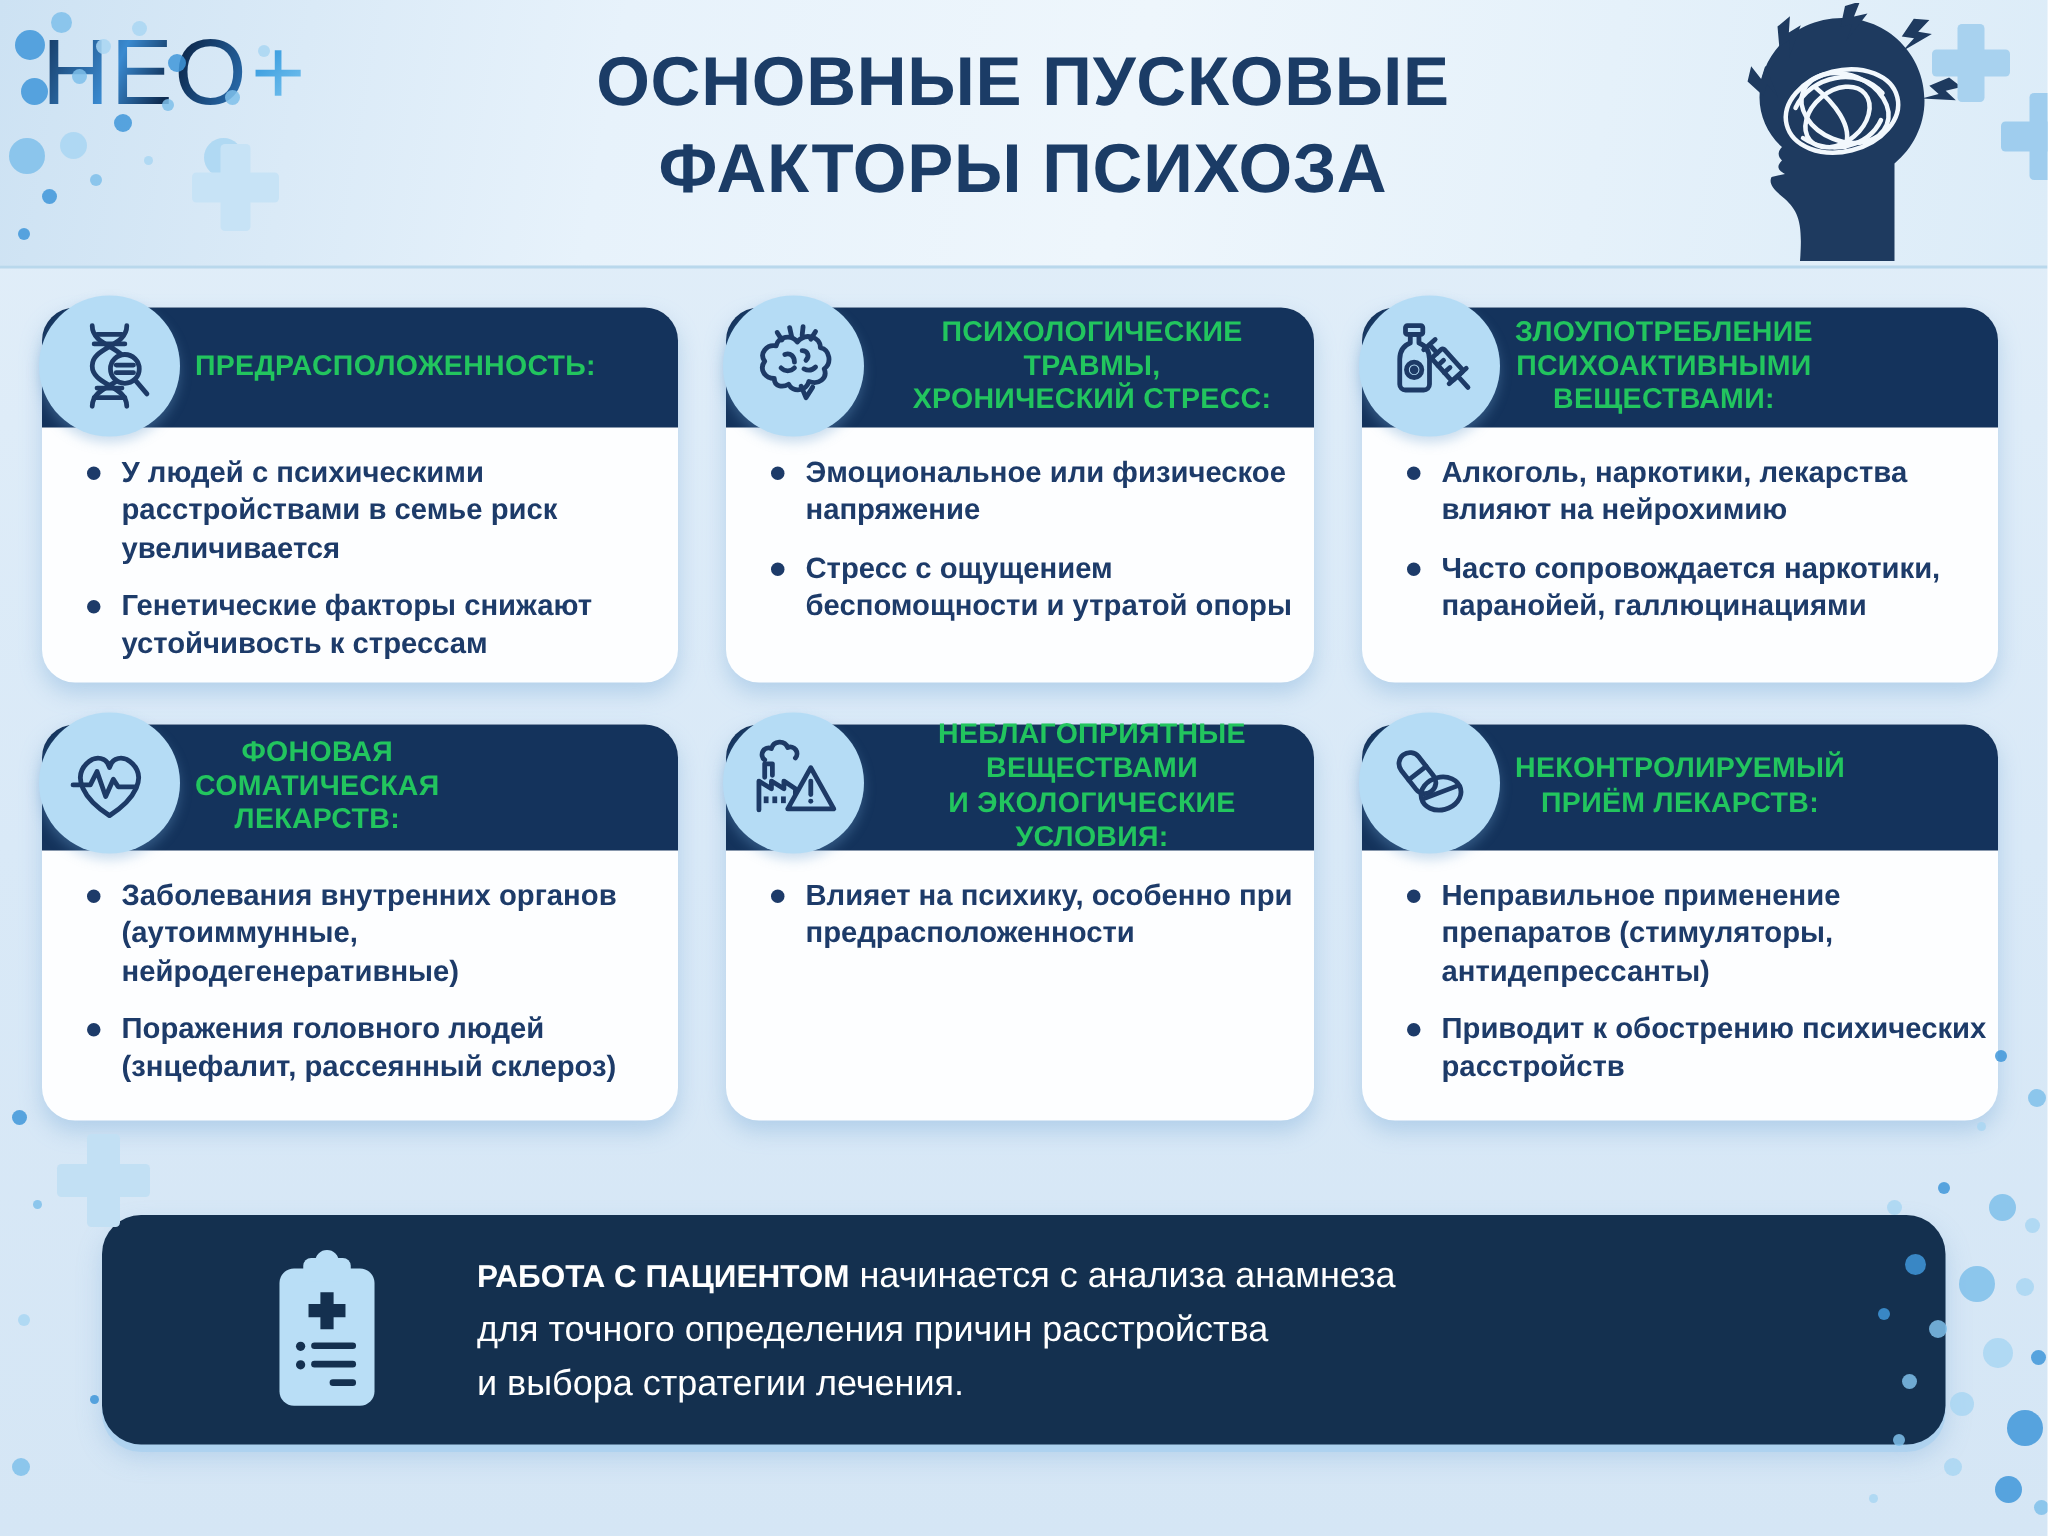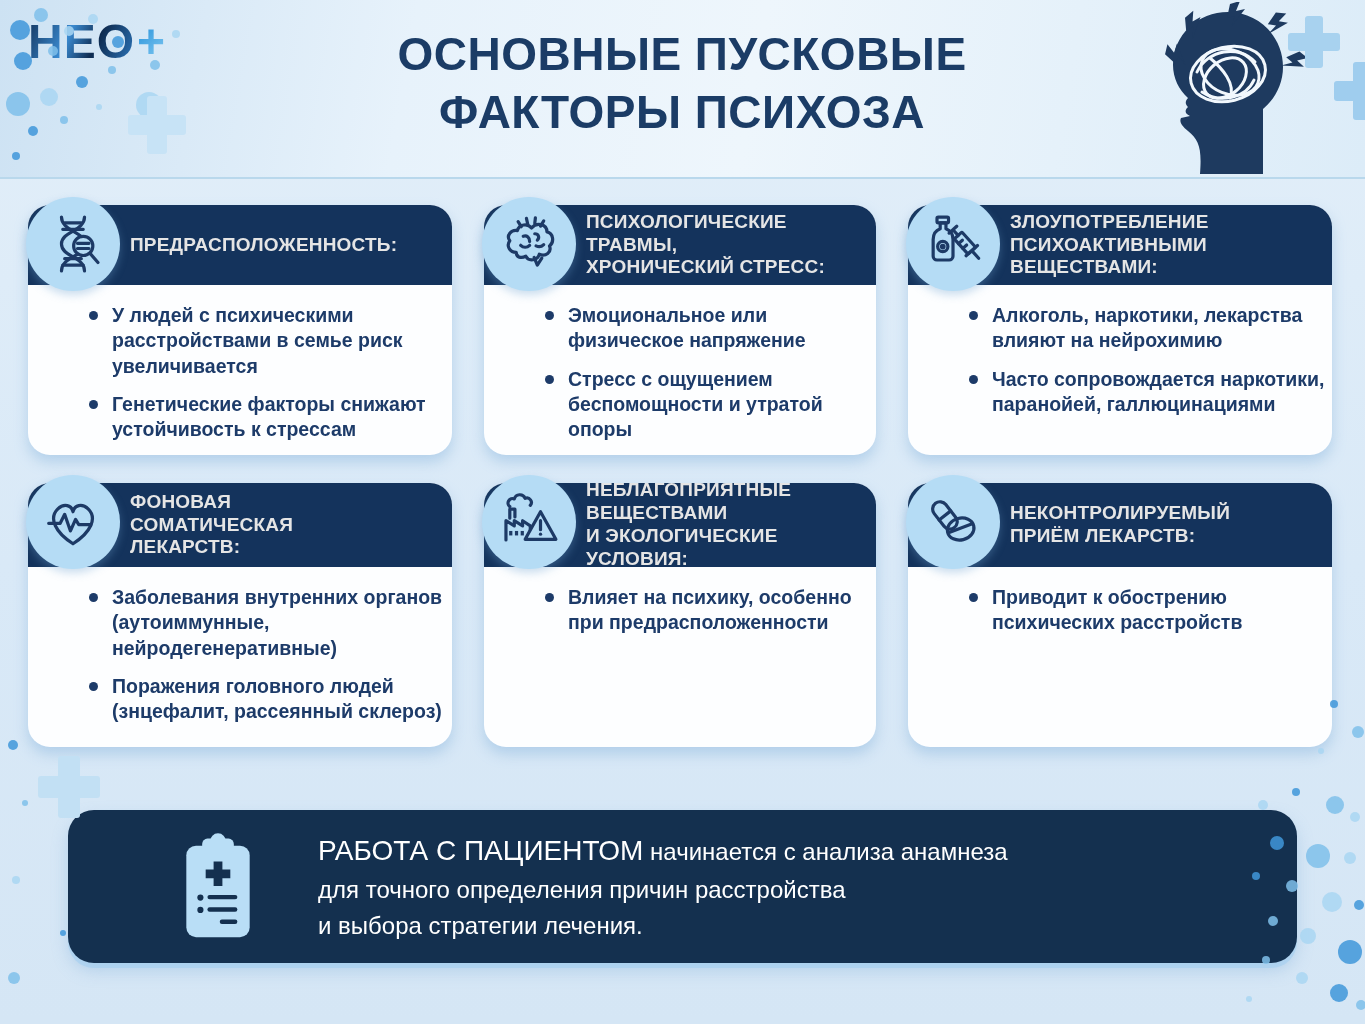--- a/index.html
+++ b/index.html
@@ -4,21 +4,21 @@
 <style>
   html,body{margin:0;padding:0;}
   body{font-family:"Liberation Sans","DejaVu Sans",sans-serif;}
   #page{position:relative;width:1365px;height:1024px;overflow:hidden;
         background:linear-gradient(180deg,#e3eff9 0%,#d9e9f7 55%,#d5e6f5 100%);}
   
   #top-band{position:absolute;left:0;top:0;width:1365px;height:177px;
         background:linear-gradient(100deg,#cde2f3 0%,#e7f2fb 30%,#eef6fc 55%,#dcecf8 100%);
         border-bottom:2px solid #b9d8ec;}
   
-  #logo{position:absolute;left:28px;top:18px;font-size:48px;font-weight:700;letter-spacing:1px;line-height:1;}
+  #logo{position:absolute;left:28px;top:18px;font-size:62px;font-weight:400;letter-spacing:1px;line-height:1;}
   #logo .word{background:linear-gradient(115deg,#123158 0%,#3a8ad0 38%,#0e2b50 62%,#2f7cc4 100%);
         -webkit-background-clip:text;background-clip:text;color:transparent;}
   #logo .plus{background:linear-gradient(135deg,#2e96dc 20%,#7ac4ef 80%);
         -webkit-background-clip:text;background-clip:text;color:transparent;margin-left:2px;}
   
   #main-title{position:absolute;left:282px;top:26px;width:800px;text-align:center;
         font-size:46px;font-weight:800;letter-spacing:.5px;line-height:1.26;color:#1b3c66;white-space:pre-line;}
   
   #head-illustration{position:absolute;right:48px;top:2px;}
   
@@ -26,35 +26,35 @@
   .plus-deco{position:absolute;}
   .plus-deco:before,.plus-deco:after{content:"";position:absolute;background:inherit;border-radius:3px;}
   
   #cards-grid{position:absolute;left:28px;top:205px;width:1304px;display:grid;
         grid-template-columns:424px 392px 424px;grid-template-rows:250px 264px;gap:28px 32px;}
   .card{position:relative;background:#fdfeff;border-radius:22px;
         box-shadow:0 7px 14px rgba(120,170,215,.40);}
   .card-header{background:#14335c;border-radius:22px 22px 0 0;height:80px;display:flex;align-items:center;
         padding-left:102px;padding-right:6px;box-sizing:border-box;}
   .card.row2 .card-header{height:84px;}
-  .card-title{color:#e5e5e5;font-weight:700;font-size:19px;line-height:1.2;white-space:pre-line;letter-spacing:.2px;}
+  .card-title{color:#22c55e;font-weight:700;font-size:19px;line-height:1.2;white-space:pre-line;letter-spacing:.2px;text-align:center;}
   .icon-circle{position:absolute;left:-2px;top:-8px;width:94px;height:94px;border-radius:50%;
         background:#b5dcf5;display:flex;align-items:center;justify-content:center;
         box-shadow:0 4px 8px rgba(110,160,205,.35);}
-  .card-body{padding:18px 0 0 30px;margin-left:31px;}
+  .card-body{padding:18px 0 0 30px;}
   .bullet-row{display:flex;gap:14px;margin-bottom:13px;}
   .bullet-dot{flex:0 0 9px;width:9px;height:9px;border-radius:50%;background:#1d3b69;margin-top:8px;}
   .bullet-text{font-size:19.5px;font-weight:700;line-height:1.3;color:#1d3b69;}
   
   #banner{position:absolute;left:68px;top:810px;width:1229px;height:153px;background:#14304f;
         border-radius:26px;display:flex;align-items:center;
         box-shadow:0 5px 0 rgba(160,205,240,.55),0 8px 16px rgba(120,170,215,.35);}
   #banner-icon{margin-left:106px;flex:0 0 auto;}
   #banner-text{margin-left:56px;color:#ffffff;font-size:24px;line-height:1.5;white-space:pre-line;}
-  #banner-text .lead{font-weight:400;font-size:28px;margin-top:33px;}
+  #banner-text .lead{font-weight:700;font-size:21px;margin-top:33px;}
   .icon-svg{stroke:#1d3a66;fill:none;stroke-width:5;stroke-linecap:round;stroke-linejoin:round;}
 </style>
 </head>
 <body>
 
 <div id="page">
 
   <div id="top-band"></div>
 
   <div id="logo">
@@ -220,20 +220,24 @@
     </g>
     <ellipse cx="62" cy="61" rx="21" ry="17" transform="rotate(-14 62 61)"></ellipse>
     <path d="M45 66 L79 53"></path>
   </svg>
         </div>
     <div class="card-header">
       <div class="card-title">НЕКОНТРОЛИРУЕМЫЙ
 ПРИЁМ ЛЕКАРСТВ:</div>
     </div>
     <div class="card-body">
+          <div class="bullet-row">
+            <span class="bullet-dot"></span>
+            <span class="bullet-text">Неправильное применение препаратов (стимуляторы, антидепрессанты)</span>
+          </div>
           <div class="bullet-row">
             <span class="bullet-dot"></span>
             <span class="bullet-text">Приводит к обострению психических расстройств</span>
           </div>
         </div>
   </div>
     </div>
 
   <div id="banner">
     <svg id="banner-icon" width="88" height="118" viewBox="0 0 100 126">

